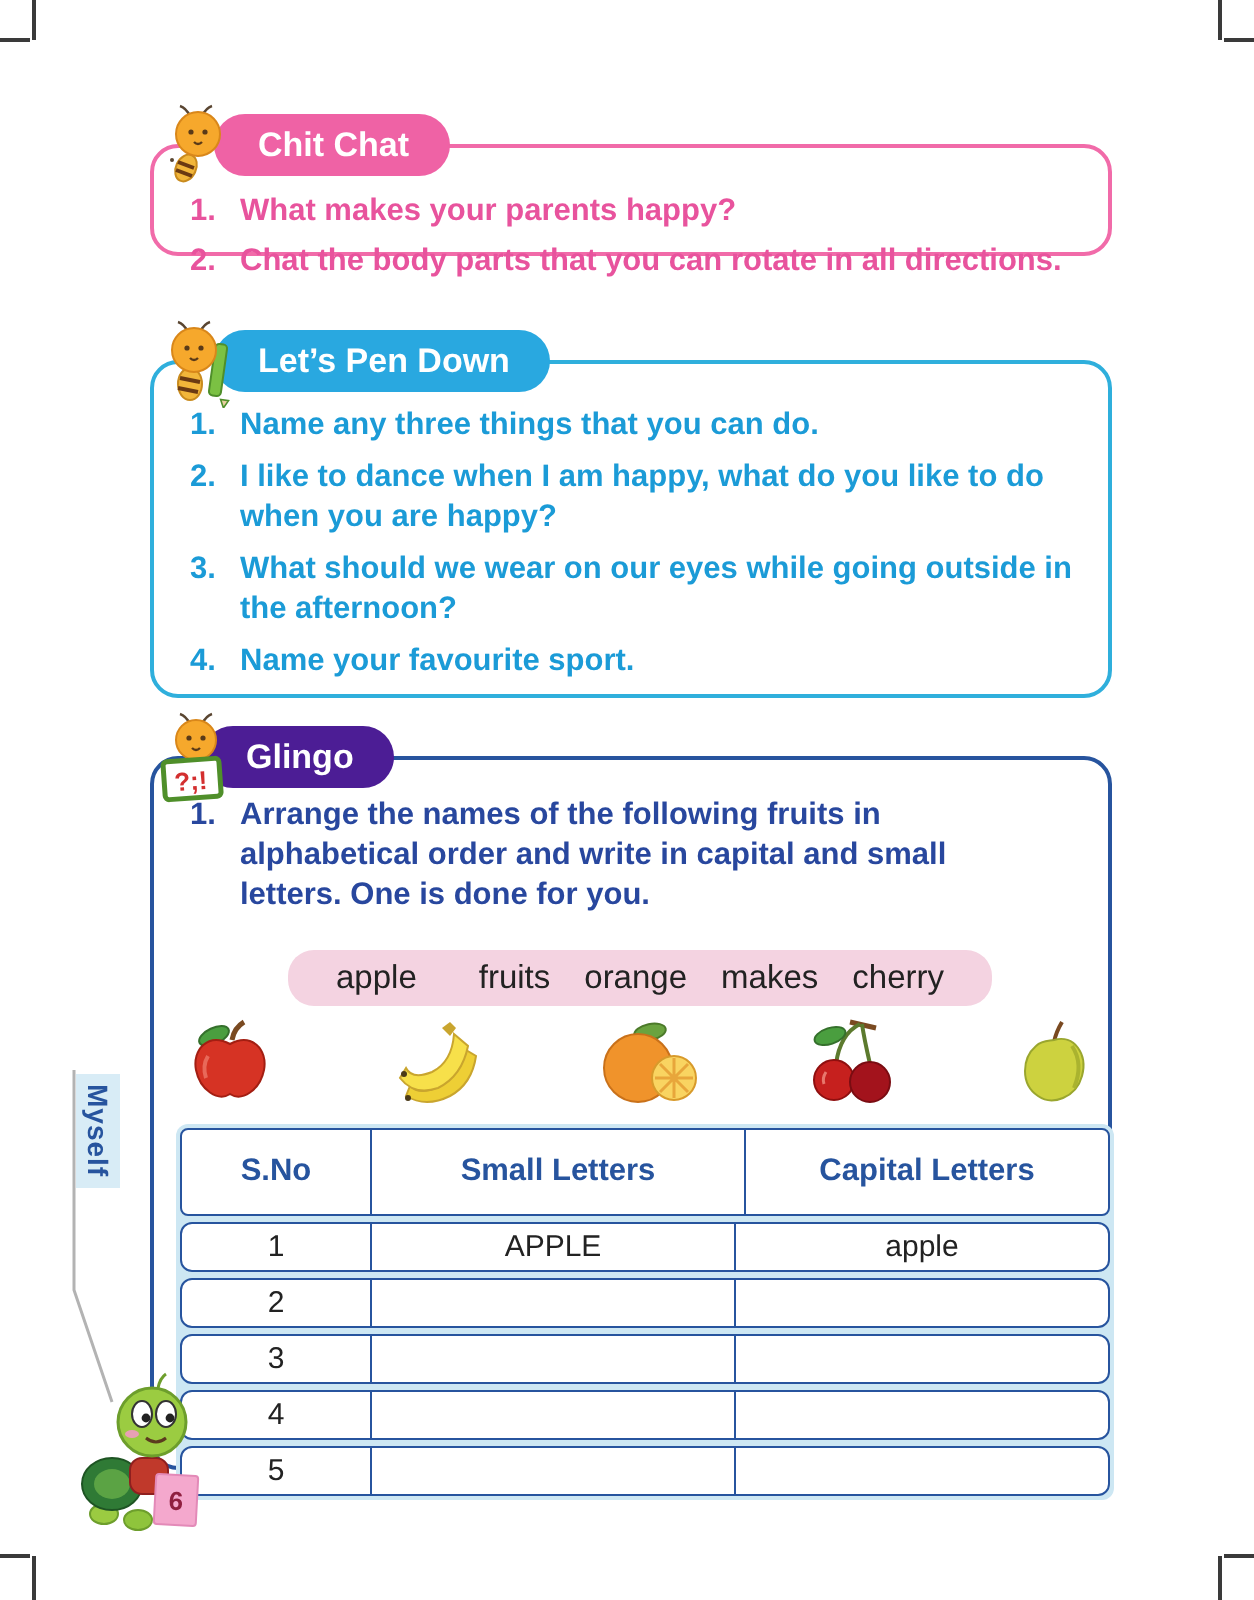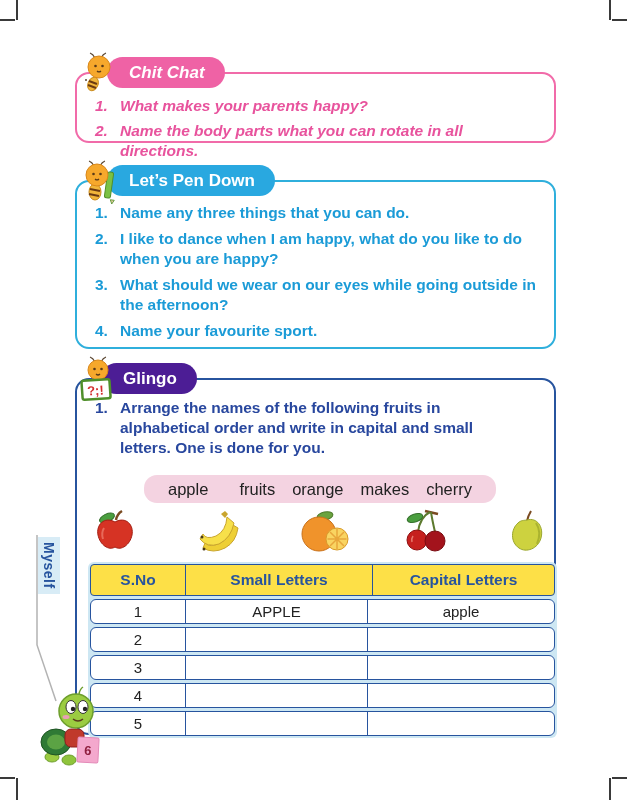--- a/index.html
+++ b/index.html
@@ -8,21 +8,21 @@
     position:relative; width:627px; height:800px; margin:0 auto;
     background:#ffffff; overflow:hidden;
     font-family:"Liberation Sans", sans-serif;
   }
 
   
   .cm { position:absolute; background:#3a3a3a; }
 
   
   .section { position:absolute; left:75px; width:481px; background:#fff; border-radius:14px; }
-  .sec-chit   { top:72px;  height:71px;  border:2px solid #f16ba9;font-style:italic; }
+  .sec-chit   { top:72px;  height:56px;  border:2px solid #f16ba9; }
   .sec-pen    { top:180px; height:169px; border:2px solid #2fafdc; }
   .sec-glingo { top:378px; height:357px; border:2px solid #27549e; }
 
   .pill {
     position:absolute; top:-17px; height:31px; line-height:31px;
     color:#fff; font-weight:bold; font-size:17px;
     padding:0 20px 0 22px; border-radius:16px; white-space:nowrap;
   }
   .pill-chit   { left:30px; background:#ef62a5; }
   .pill-pen    { left:30px; background:#29a8e0; }
@@ -59,21 +59,21 @@
   
   .gtable {
     position:absolute; top:182px; left:11px; width:469px;
     background:#cde7f3; border-radius:6px; padding:2px;
   }
   .trow {
     display:flex; background:#fff; border:1.5px solid #27549e;
     border-radius:6px; margin-bottom:3px; height:25px; overflow:hidden;
   }
   .trow:last-child { margin-bottom:0; }
-  .trow.thead { height:32px; background:#fde047; color:#27549e; font-weight:bold; border-radius:4px; }
+  .trow.thead { height:44px; background:#ffffff; color:#27549e; font-weight:bold; border-radius:4px; }
   .tcell {
     display:flex; align-items:center; justify-content:center;
     font-size:15px; color:#222;
   }
   .thead .tcell { color:#27549e; font-size:15.5px; }
   .c1 { width:94px; }
   .c2 { width:182px; border-left:1.5px solid #27549e; }
   .c3 { flex:1;     border-left:1.5px solid #27549e; }
 
   
@@ -120,21 +120,21 @@
       </svg>
     </span>
     <span class="pill pill-chit">Chit Chat</span>
     <div class="q-list">
       <div class="q">
         <span class="qnum">1.</span>
         <span class="qtext">What makes your parents happy?</span>
       </div>
       <div class="q">
         <span class="qnum">2.</span>
-        <span class="qtext">Name the body parts what you can rotate in all directions.</span>
+        <span class="qtext">Chat the body parts that you can rotate in all directions.</span>
       </div>
     </div>
   </div>
 
   <div class="section sec-pen">
     <span class="hdr-icon">
       <svg width="40" height="44" viewBox="0 0 40 44">
         <path d="M12 6 q-2 -4 -5 -5 M18 6 q2 -4 5 -5" stroke="#5a4632" stroke-width="1.2" fill="none"></path>
         <rect x="24" y="12" width="6" height="26" rx="2" fill="#7bc143" stroke="#4f8f2a" transform="rotate(8 27 25)"></rect>
         <path d="M28 40 l2 4 2 -4 z" fill="#e8cfa0" stroke="#4f8f2a" stroke-width="0.8" transform="rotate(8 30 42)"></path>

